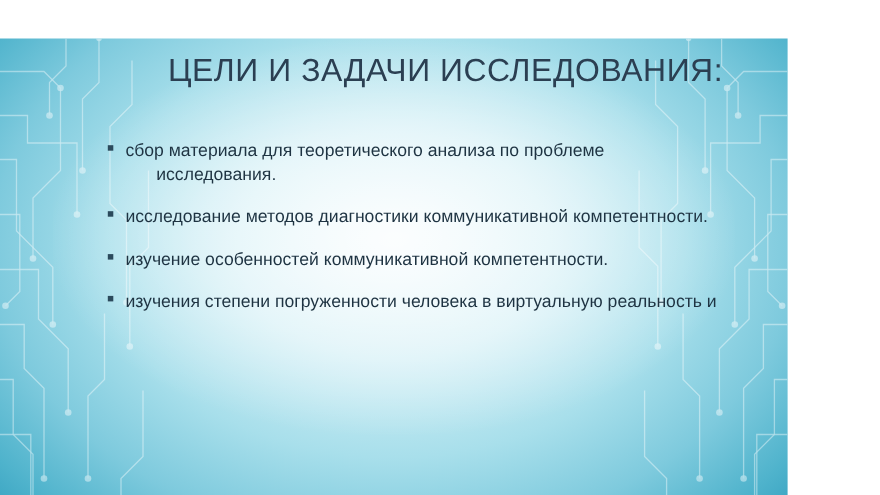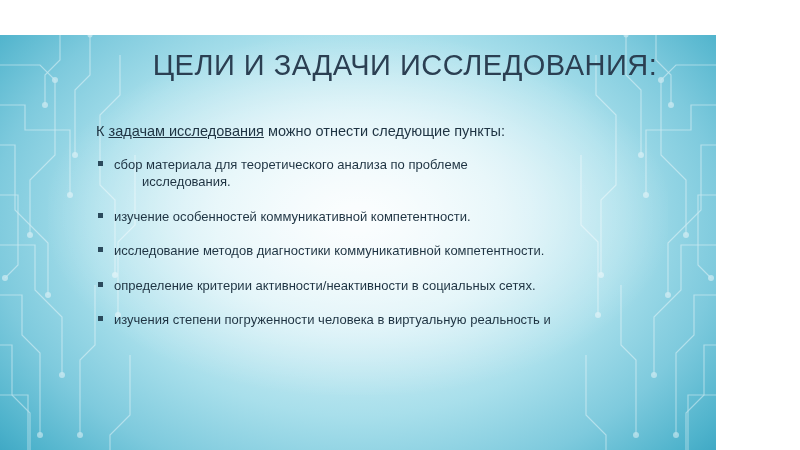--- a/index.html
+++ b/index.html
@@ -84,21 +84,21 @@
 
   .bullets {
     margin: 14px 0 0 0;
     padding: 0;
     list-style: none;
   }
   .bullets li {
     position: relative;
     padding-left: 18px;
     margin-bottom: 17px;
-    font-size: 13px;
+    font-size: 16px;
     line-height: 1.35;
     color: #1e3342;
   }
   .bullets li::before {
     content: "";
     position: absolute;
     left: 2px;
     top: 5px;
     width: 5px;
     height: 5px;
@@ -184,37 +184,31 @@
 
   <div class="glow"></div>
 
   <div class="title">
     <span>ЦЕЛИ И ЗАДАЧИ ИССЛЕДОВАНИЯ</span><span class="small-caps">:</span>
   </div>
 
   <div class="body">
 
 
-    <p class="para para-2">
-      <span>К </span><span class="u">задачам исследования</span><span> можно отнести следующие пункты:</span>
-    </p>
 
     <ul class="bullets">
       <li>
         <span>сбор материала для теоретического анализа по проблеме</span>
         <span class="indent">исследования.</span>
       </li>
       <li>
+        <span> исследование методов диагностики коммуникативной компетентности.</span>
+      </li>
+      <li>
         <span> изучение особенностей коммуникативной компетентности.</span>
-      </li>
-      <li>
-        <span> исследование методов диагностики коммуникативной компетентности.</span>
-      </li>
-      <li>
-        <span> определение критерии активности/неактивности в социальных сетях.</span>
       </li>
       <li>
         <span>изучения степени погруженности человека в виртуальную реальность и</span>
       </li>
     </ul>
 
   </div>
 </div>
 
 </body></html>

